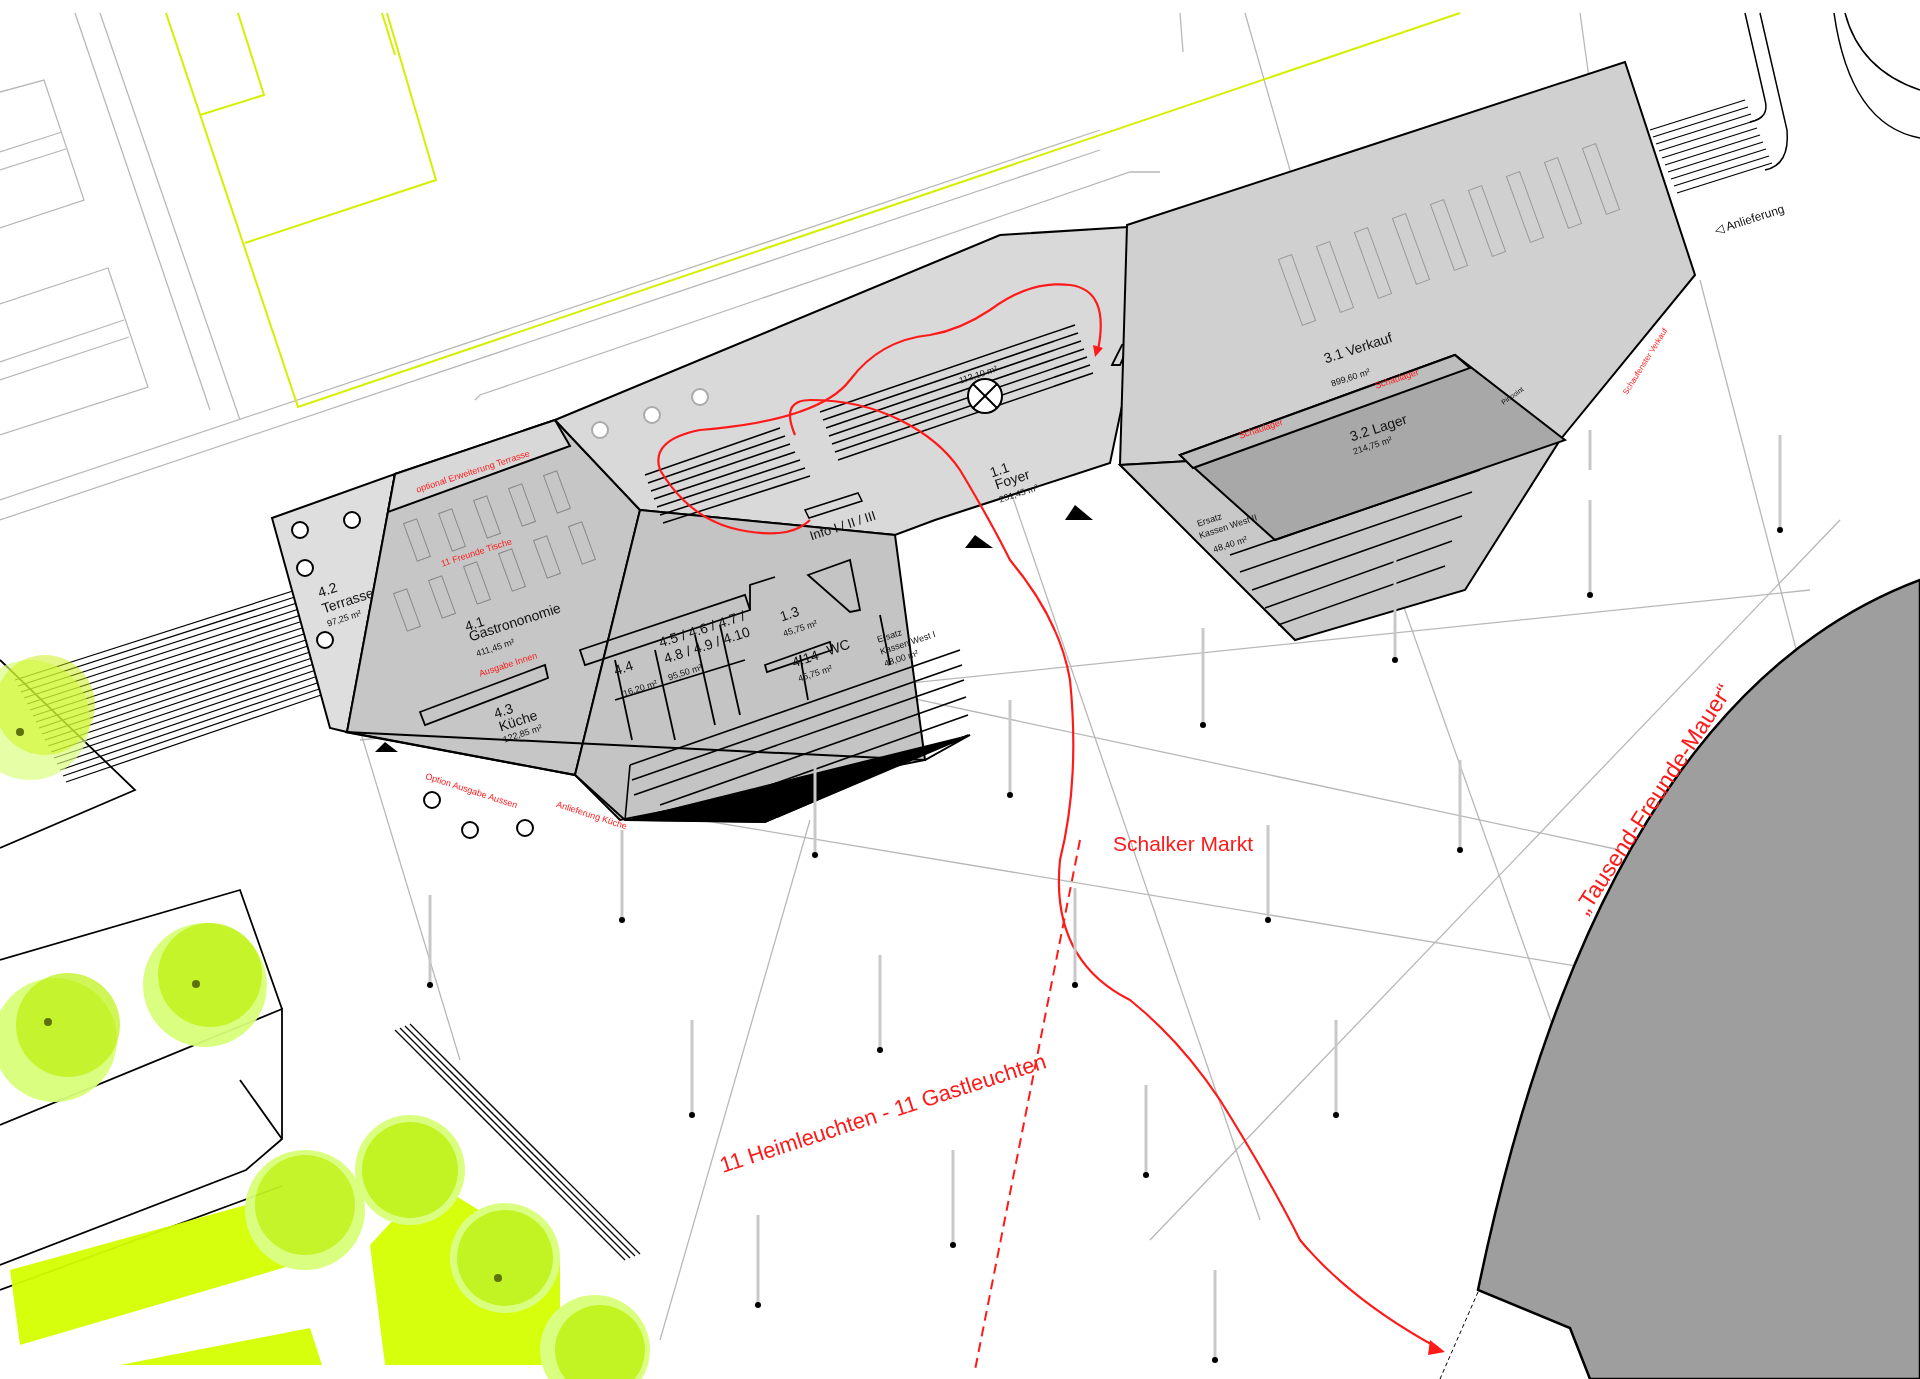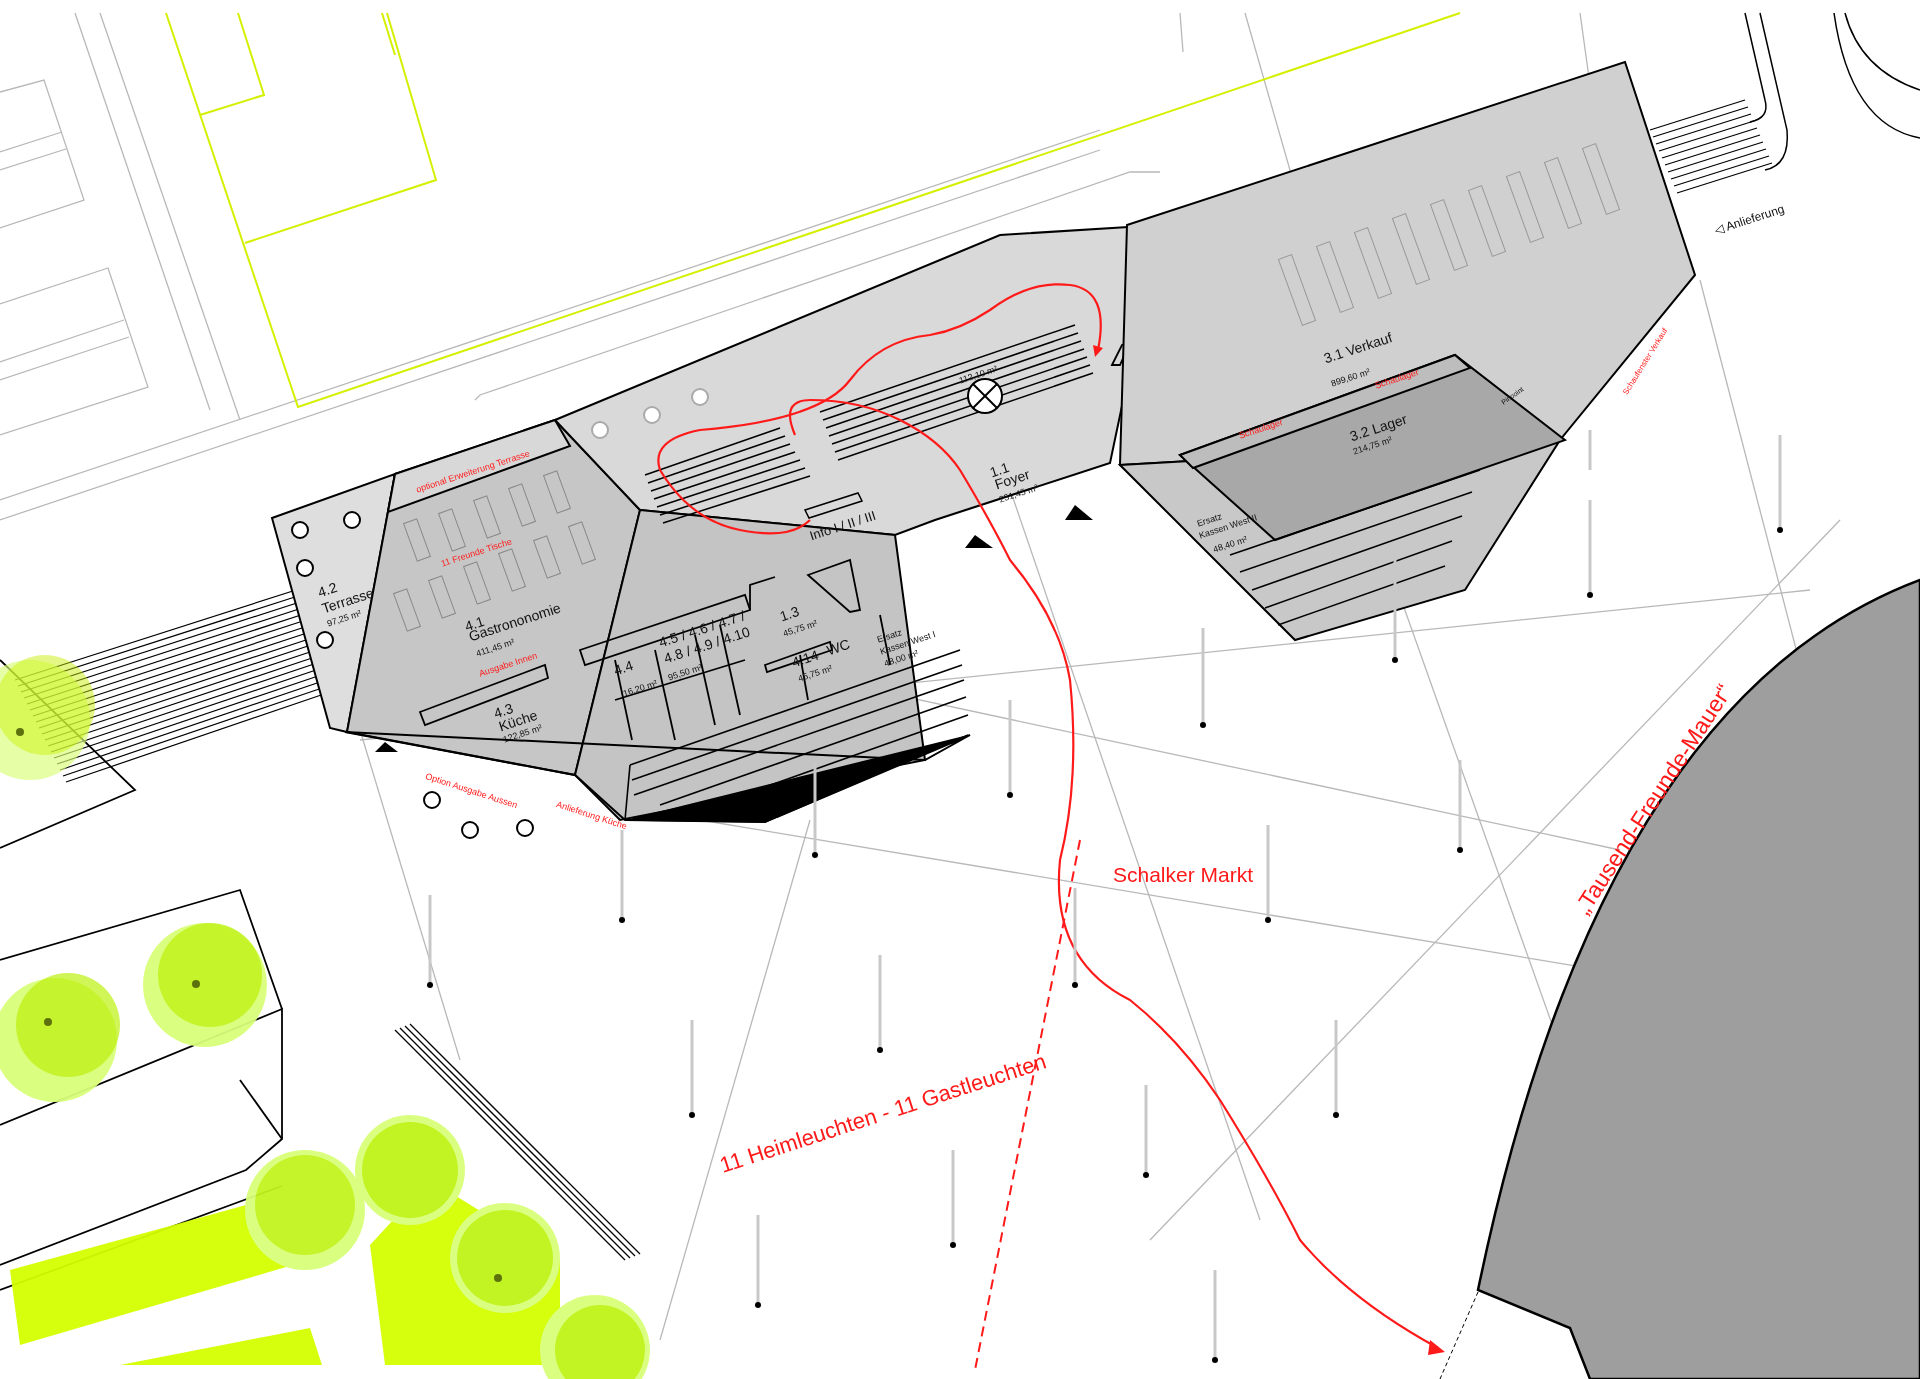--- a/index.html
+++ b/index.html
@@ -358,15 +358,15 @@
 <div class="lbl small-red" style="left:440px;top:560px;transform:rotate(-18deg)">11 Freunde Tische</div>
 <div class="lbl small-red" style="left:478px;top:670px;transform:rotate(-18deg)">Ausgabe Innen</div>
 <div class="lbl small-red" style="left:427px;top:772px;transform:rotate(18deg)">Option Ausgabe Aussen</div>
 <div class="lbl small-red" style="left:558px;top:800px;transform:rotate(18deg)">Anlieferung Küche</div>
 <div class="lbl small-red" style="left:1238px;top:432px;transform:rotate(-18deg)">Schaulager</div>
 <div class="lbl small-red" style="left:1374px;top:382px;transform:rotate(-18deg)">Schaulager</div>
 <div class="lbl small-red" style="left:1622px;top:392px;transform:rotate(-58deg);font-size:8px">Schaufenster Verkauf</div>
 
 <div class="lbl anl" style="left:1713px;top:225px;transform:rotate(-18deg)">◁ <span>Anlieferung</span></div>
 
-<div class="lbl big-red" style="left:1113px;top:863px;font-size:21px">Schalker Markt</div>
+<div class="lbl big-red" style="left:1113px;top:832px;font-size:21px">Schalker Markt</div>
 <div class="lbl big-red" style="left:717px;top:1155px;transform:rotate(-18deg)">11 Heimleuchten - 11 Gastleuchten</div>
 <div class="lbl big-red" style="left:1570px;top:905px;transform:rotate(-57deg);font-size:23px">„Tausend-Freunde-Mauer“</div>
 
 </body></html>

